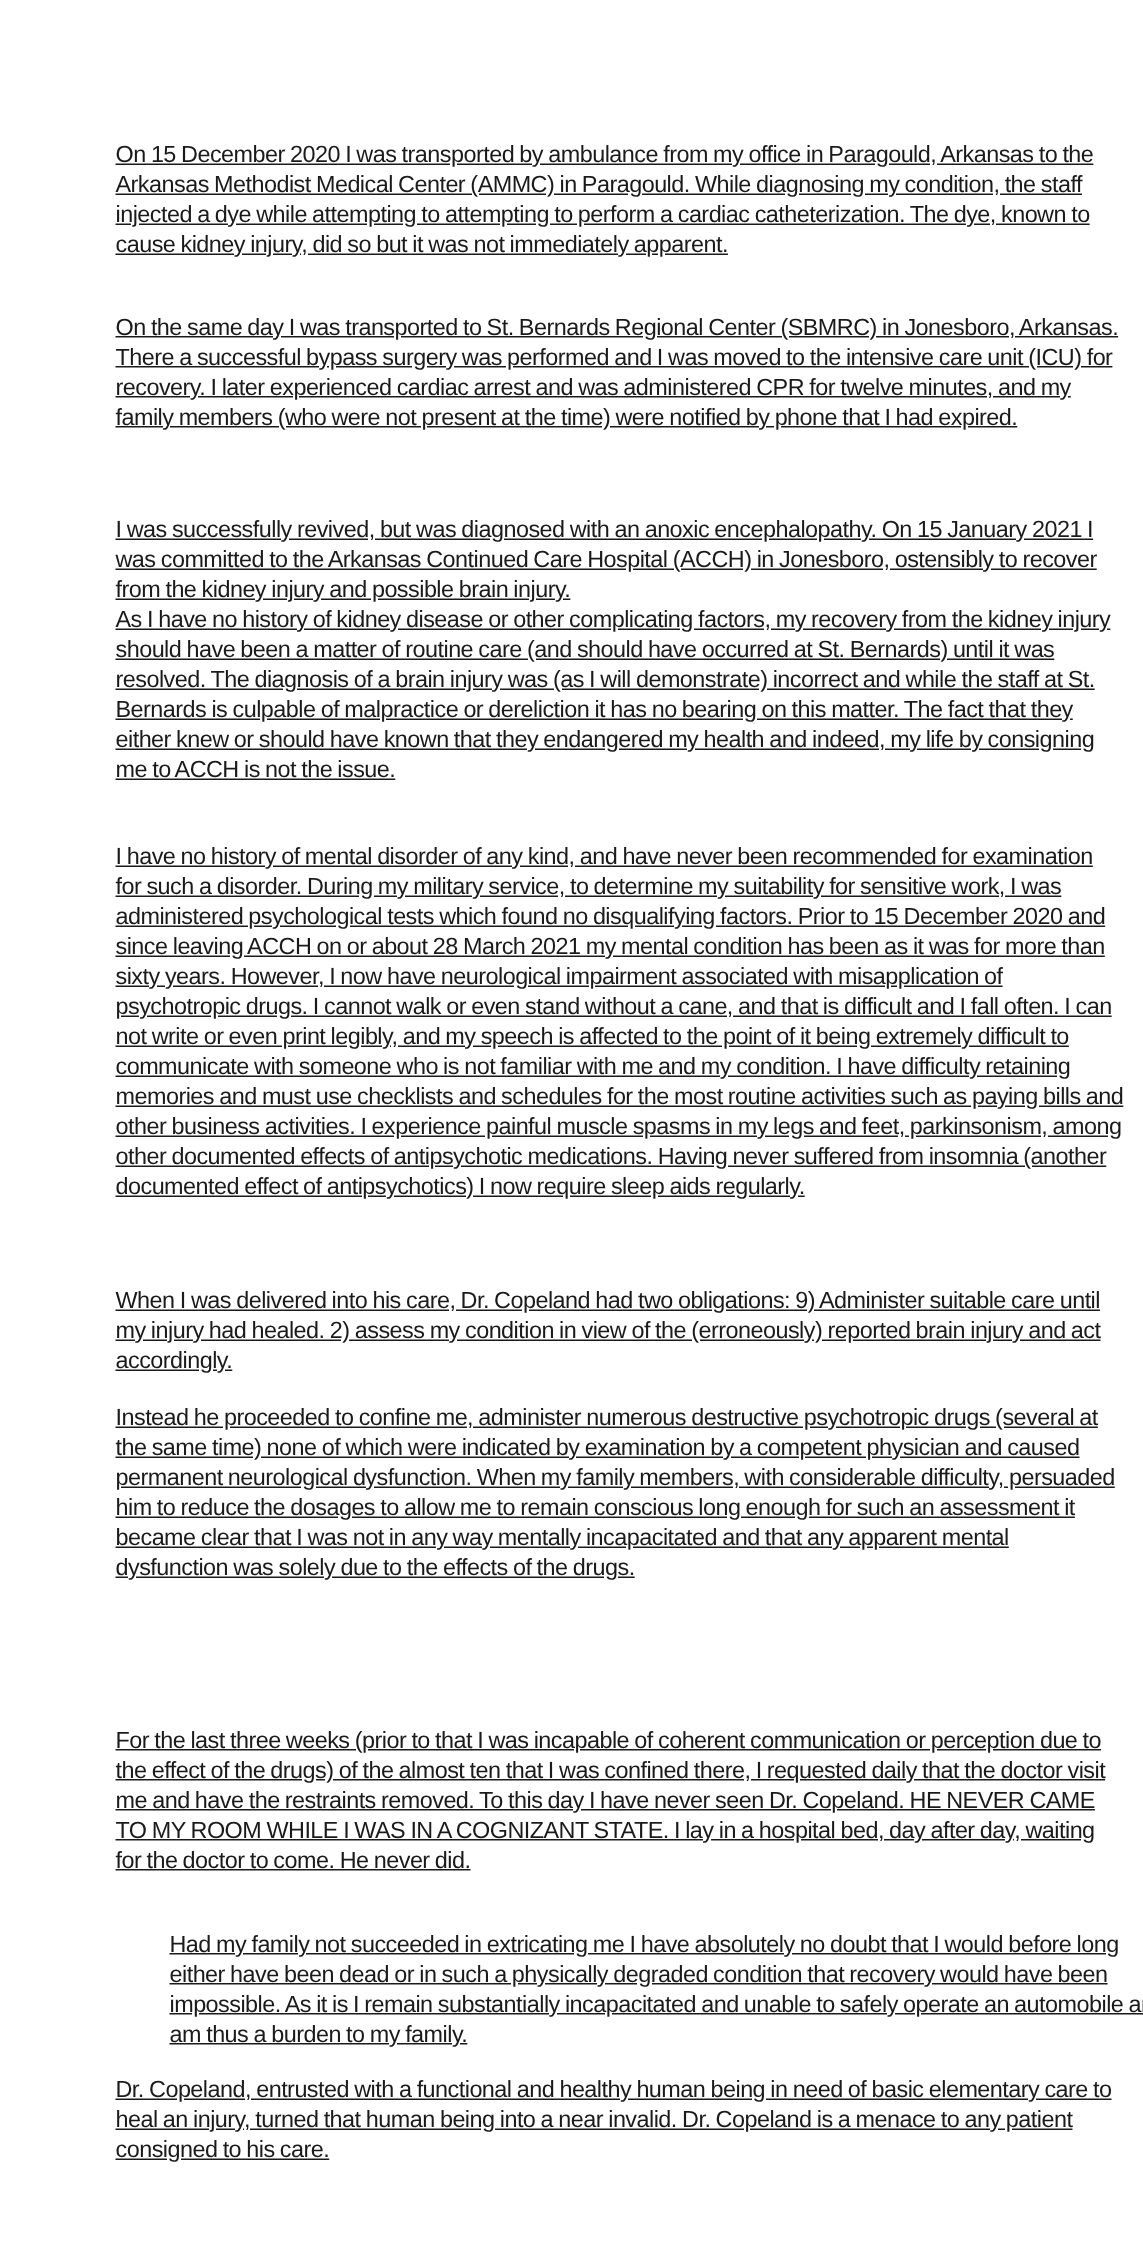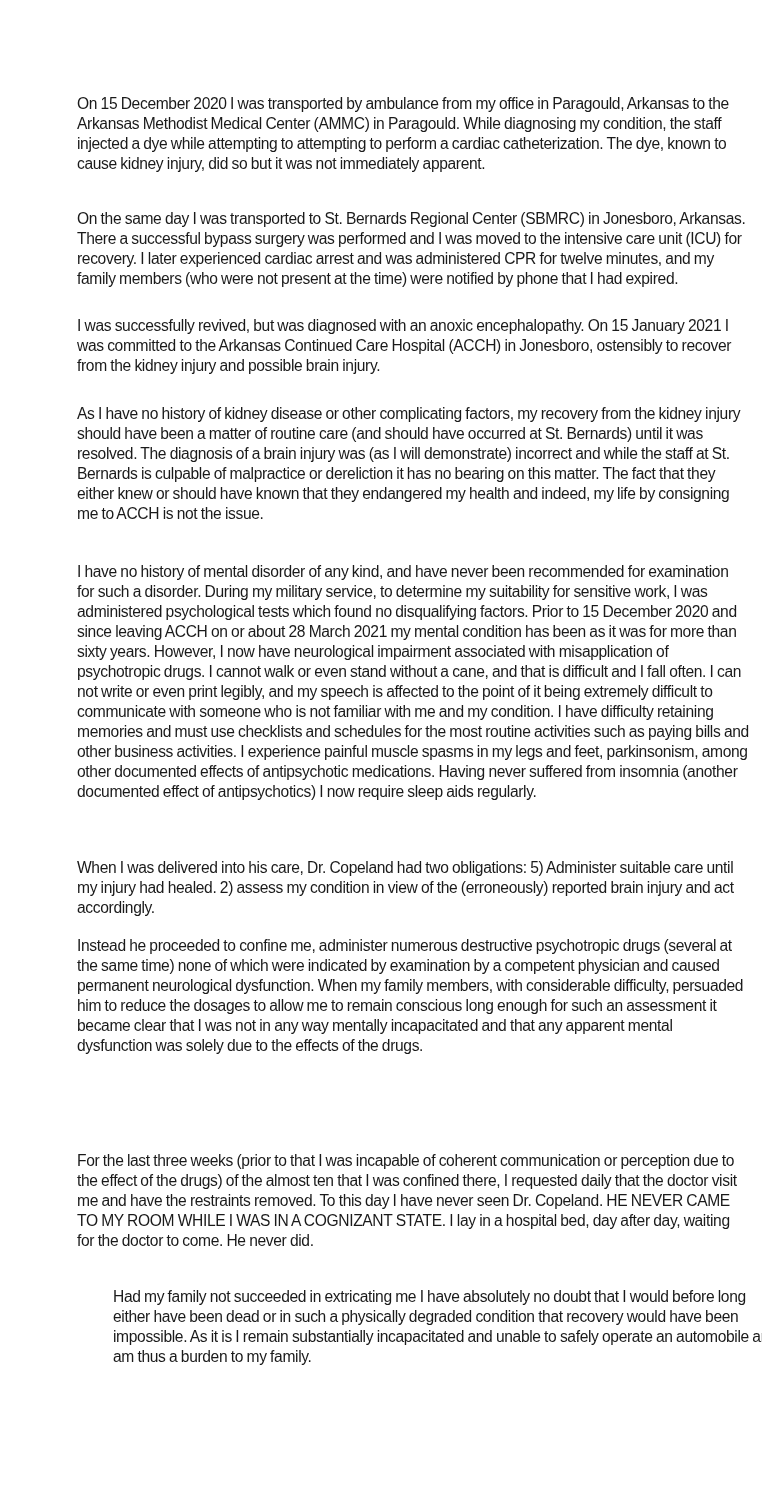--- a/index.html
+++ b/index.html
@@ -26,28 +26,30 @@
       left: 77px;
       width: 672px;
       margin: 0;
       font-family: "Liberation Sans", sans-serif;
       font-size: 15.6px;
       line-height: 20px;
       letter-spacing: -0.35px;
       word-spacing: -0.5px;
       color: #1a1a1a;
       white-space: normal;
+      text-decoration: underline;
     }
   </style>
 </head>
 <body>
 
 <div class="page">
   <p class="para" style="top:94px;">On 15 December 2020 I was transported by ambulance from my office in Paragould, Arkansas to the Arkansas Methodist Medical Center (AMMC) in Paragould. While diagnosing my condition, the staff injected a dye while attempting to attempting to perform a cardiac catheterization. The dye, known to cause kidney injury, did so but it was not immediately apparent.</p>
   <p class="para" style="top:209px;">On the same day I was transported to St. Bernards Regional Center (SBMRC) in Jonesboro, Arkansas. There a successful bypass surgery was performed and I was moved to the intensive care unit (ICU) for recovery. I later experienced cardiac arrest and was administered CPR for twelve minutes, and my family members (who were not present at the time) were notified by phone that I had expired.</p>
-  <p class="para" style="top:316px;">I was successfully revived, but was diagnosed with an anoxic encephalopathy. On 15 January 2021 I was committed to the Arkansas Continued Care Hospital (ACCH) in Jonesboro, ostensibly to recover from the kidney injury and possible brain injury.</p>
+  <p class="para" style="top:344px;">I was successfully revived, but was diagnosed with an anoxic encephalopathy. On 15 January 2021 I was committed to the Arkansas Continued Care Hospital (ACCH) in Jonesboro, ostensibly to recover from the kidney injury and possible brain injury.</p>
   <p class="para" style="top:404px;">As I have no history of kidney disease or other complicating factors, my recovery from the kidney injury should have been a matter of routine care (and should have occurred at St. Bernards) until it was resolved. The diagnosis of a brain injury was (as I will demonstrate) incorrect and while the staff at St. Bernards is culpable of malpractice or dereliction it has no bearing on this matter. The fact that they either knew or should have known that they endangered my health and indeed, my life by consigning me to ACCH is not the issue.</p>
   <p class="para" style="top:562px;">I have no history of mental disorder of any kind, and have never been recommended for examination for such a disorder. During my military service, to determine my suitability for sensitive work, I was administered psychological tests which found no disqualifying factors. Prior to 15 December 2020 and since leaving ACCH on or about 28 March 2021 my mental condition has been as it was for more than sixty years. However, I now have neurological impairment associated with misapplication of psychotropic drugs. I cannot walk or even stand without a cane, and that is difficult and I fall often. I can not write or even print legibly, and my speech is affected to the point of it being extremely difficult to communicate with someone who is not familiar with me and my condition. I have difficulty retaining memories and must use checklists and schedules for the most routine activities such as paying bills and other business activities. I experience painful muscle spasms in my legs and feet, parkinsonism, among other documented effects of antipsychotic medications. Having never suffered from insomnia (another documented effect of antipsychotics) I now require sleep aids regularly.</p>
-  <p class="para" style="top:858px;">When I was delivered into his care, Dr. Copeland had two obligations: 5) Administer suitable care until my injury had healed. 2) assess my condition in view of the (erroneously) reported brain injury and act accordingly.</p>
+  <p class="para" style="top:858px;">When I was delivered into his care, Dr. Copeland had two obligations: 9) Administer suitable care until my injury had healed. 2) assess my condition in view of the (erroneously) reported brain injury and act accordingly.</p>
   <p class="para" style="top:936px;">Instead he proceeded to confine me, administer numerous destructive psychotropic drugs (several at the same time) none of which were indicated by examination by a competent physician and caused permanent neurological dysfunction. When my family members, with considerable difficulty, persuaded him to reduce the dosages to allow me to remain conscious long enough for such an assessment it became clear that I was not in any way mentally incapacitated and that any apparent mental dysfunction was solely due to the effects of the drugs.</p>
   <p class="para" style="top:1151px;">For the last three weeks (prior to that I was incapable of coherent communication or perception due to the effect of the drugs) of the almost ten that I was confined there, I requested daily that the doctor visit me and have the restraints removed. To this day I have never seen Dr. Copeland. HE NEVER CAME TO MY ROOM WHILE I WAS IN A COGNIZANT STATE. I lay in a hospital bed, day after day, waiting for the doctor to come. He never did.</p>
   <p class="para" style="top:1287px;margin-left:36px;">Had my family not succeeded in extricating me I have absolutely no doubt that I would before long either have been dead or in such a physically degraded condition that recovery would have been impossible. As it is I remain substantially incapacitated and unable to safely operate an automobile and am thus a burden to my family.</p>
+  <p class="para" style="top:1384px;">Dr. Copeland, entrusted with a functional and healthy human being in need of basic elementary care to heal an injury, turned that human being into a near invalid. Dr. Copeland is a menace to any patient consigned to his care.</p>
 </div>
 
 </body></html>

